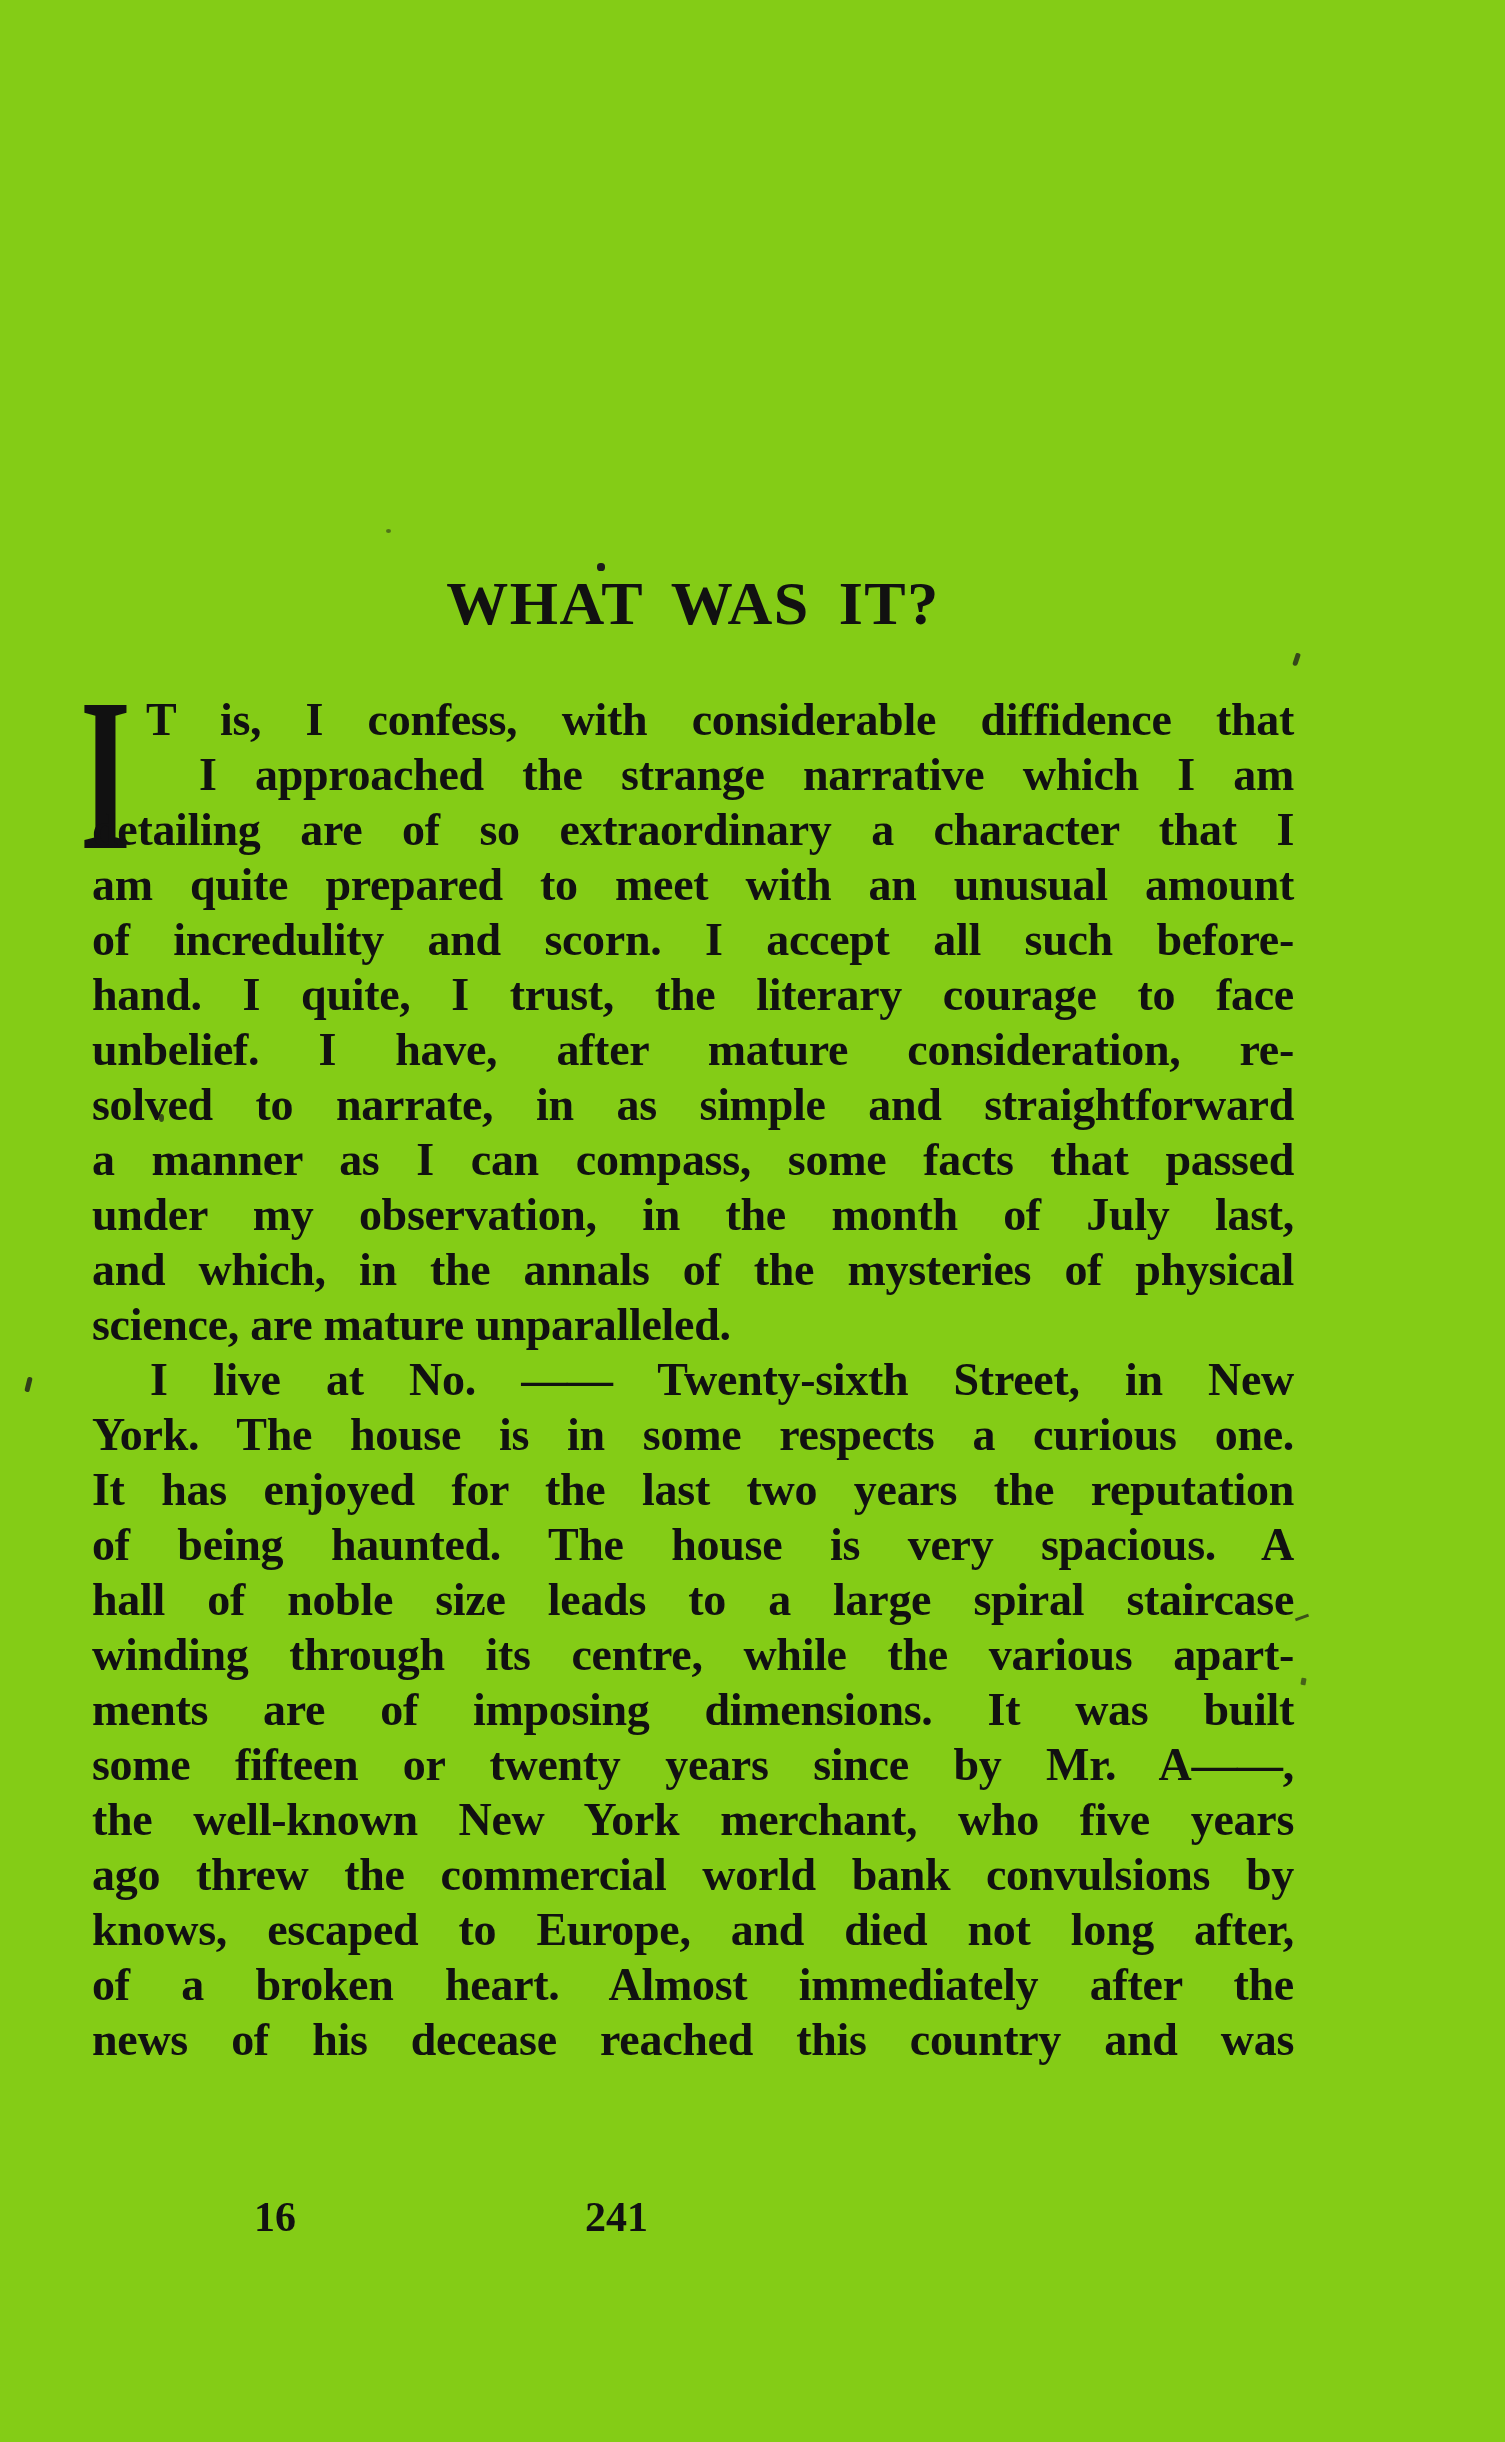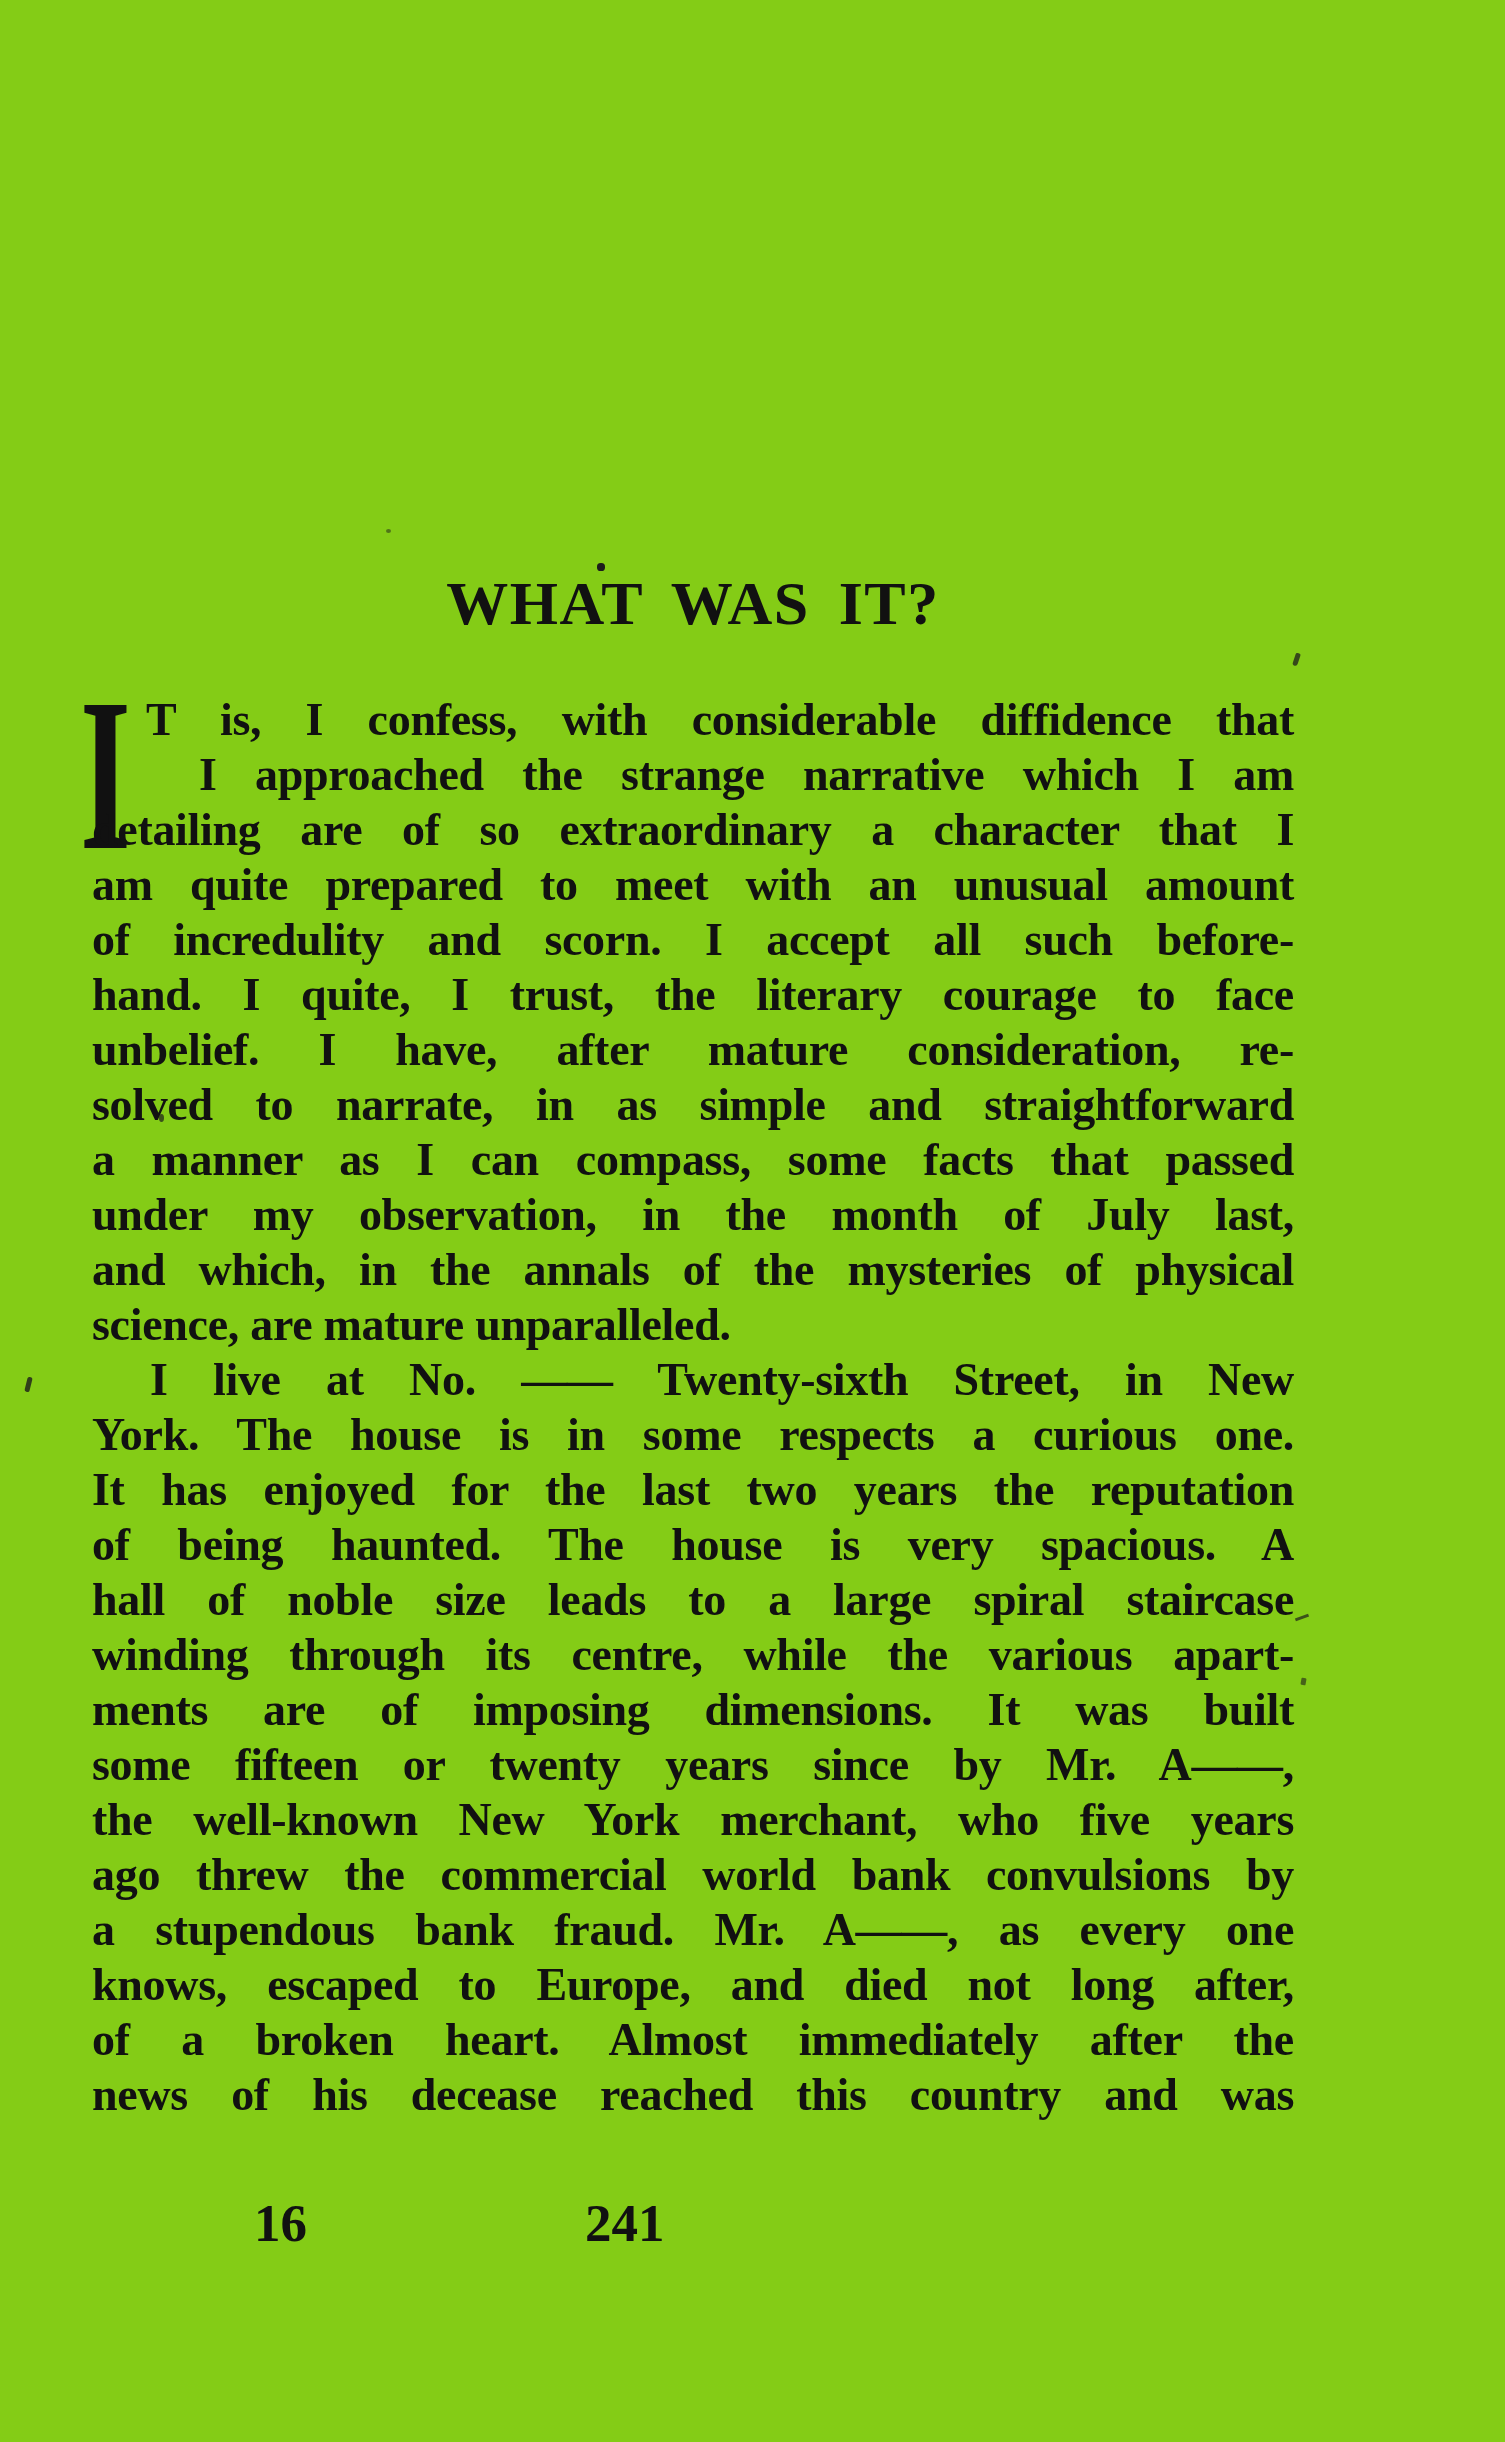--- a/index.html
+++ b/index.html
@@ -50,21 +50,21 @@
     text-align-last: justify;
     height: 55px;
     white-space: nowrap;
   }
   .l.dc1 { padding-left: 54px; }
   .l.dc  { padding-left: 107px; }
   .l.ind { padding-left: 58px; }
   .l.endpara { text-align-last: left; }
   .folio {
     position: absolute;
-    font-size: 53px;
+    font-size: 42px;
     font-weight: bold;
   }
   .folio.sig  { left: 254px; top: 2193px; }
   .folio.pnum { left: 585px; top: 2193px; }
   
   .art { position: absolute; background: #1c1c1c; }
   .art-squiggle { left: 26px; top: 1377px; width: 5px; height: 15px; transform: rotate(14deg); border-radius: 2px; opacity: .8; }
   .art-apostrophe { left: 1294px; top: 653px; width: 5px; height: 13px; transform: rotate(18deg); border-radius: 2px 2px 3px 3px; opacity: .75; }
   .art-title-dot { left: 597px; top: 563px; width: 8px; height: 8px; border-radius: 45%; }
   .art-faint-dot { left: 386px; top: 529px; width: 5px; height: 4px; border-radius: 50%; opacity: .5; }
@@ -100,21 +100,20 @@
       <div class="l ind">I live at No. —— Twenty-sixth Street, in New</div>
       <div class="l">York. The house is in some respects a curious one.</div>
       <div class="l">It has enjoyed for the last two years the reputation</div>
       <div class="l">of being haunted. The house is very spacious. A</div>
       <div class="l">hall of noble size leads to a large spiral staircase</div>
       <div class="l">winding through its centre, while the various apart-</div>
       <div class="l">ments are of imposing dimensions. It was built</div>
       <div class="l">some fifteen or twenty years since by Mr. A——,</div>
       <div class="l">the well-known New York merchant, who five years</div>
       <div class="l">ago threw the commercial world bank convulsions by</div>
-      <div class="l">a stupendous bank fraud. Mr. A——, as every one</div>
       <div class="l">knows, escaped to Europe, and died not long after,</div>
       <div class="l">of a broken heart. Almost immediately after the</div>
       <div class="l">news of his decease reached this country and was</div>
     </div>
   </div>
 
   <div class="folio sig">16</div>
   <div class="folio pnum">241</div>
 
   <div class="art art-squiggle"></div>

